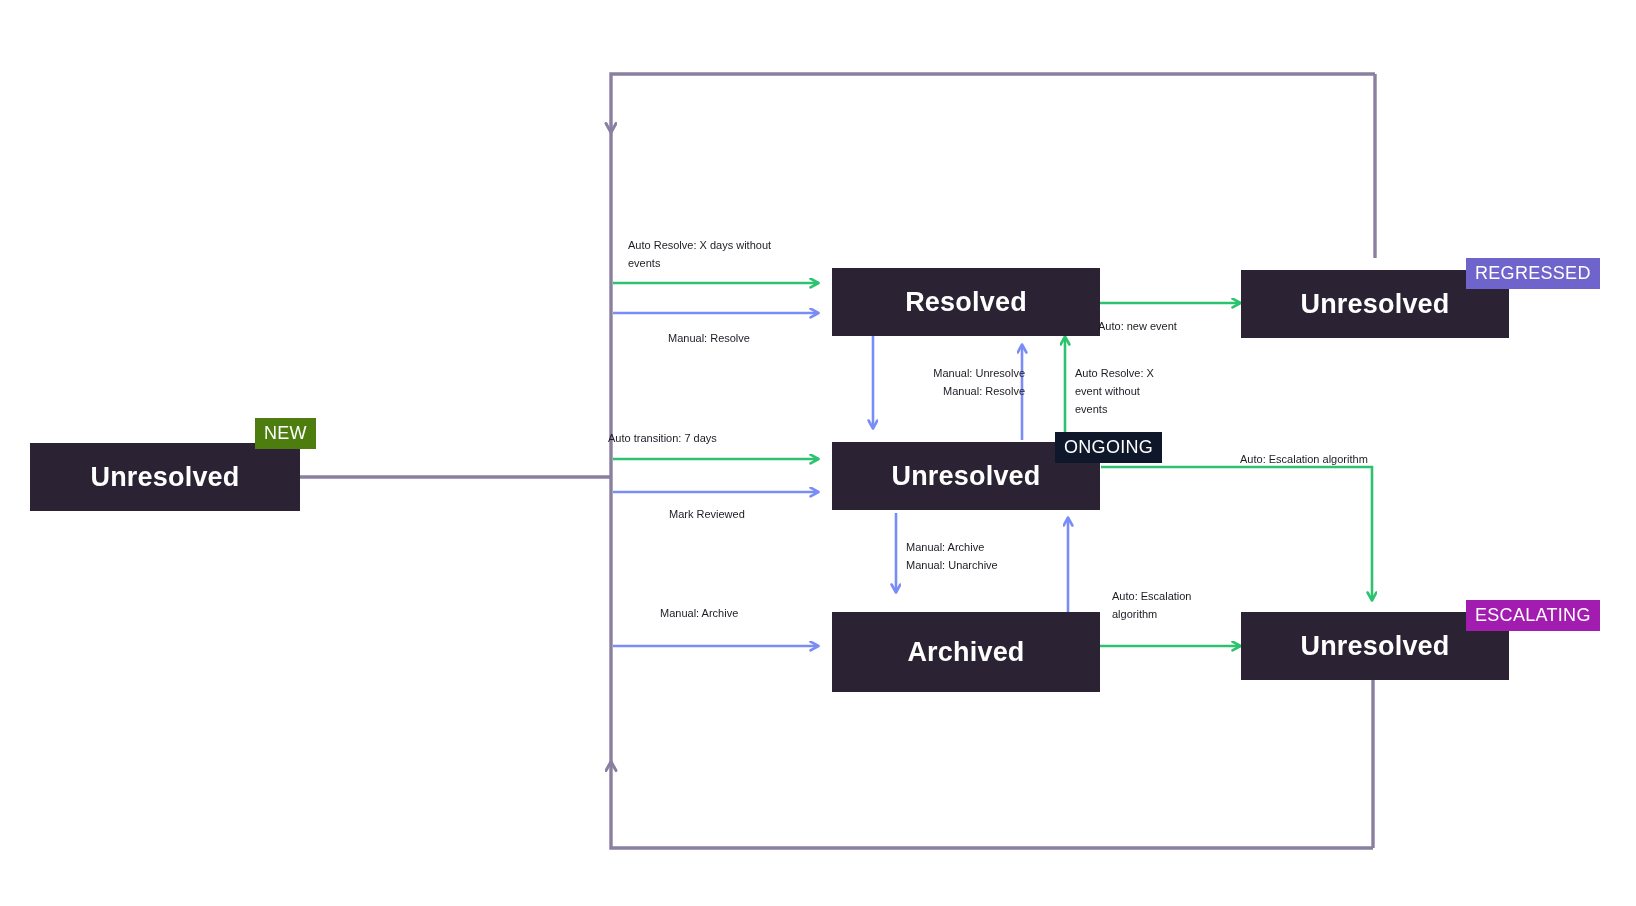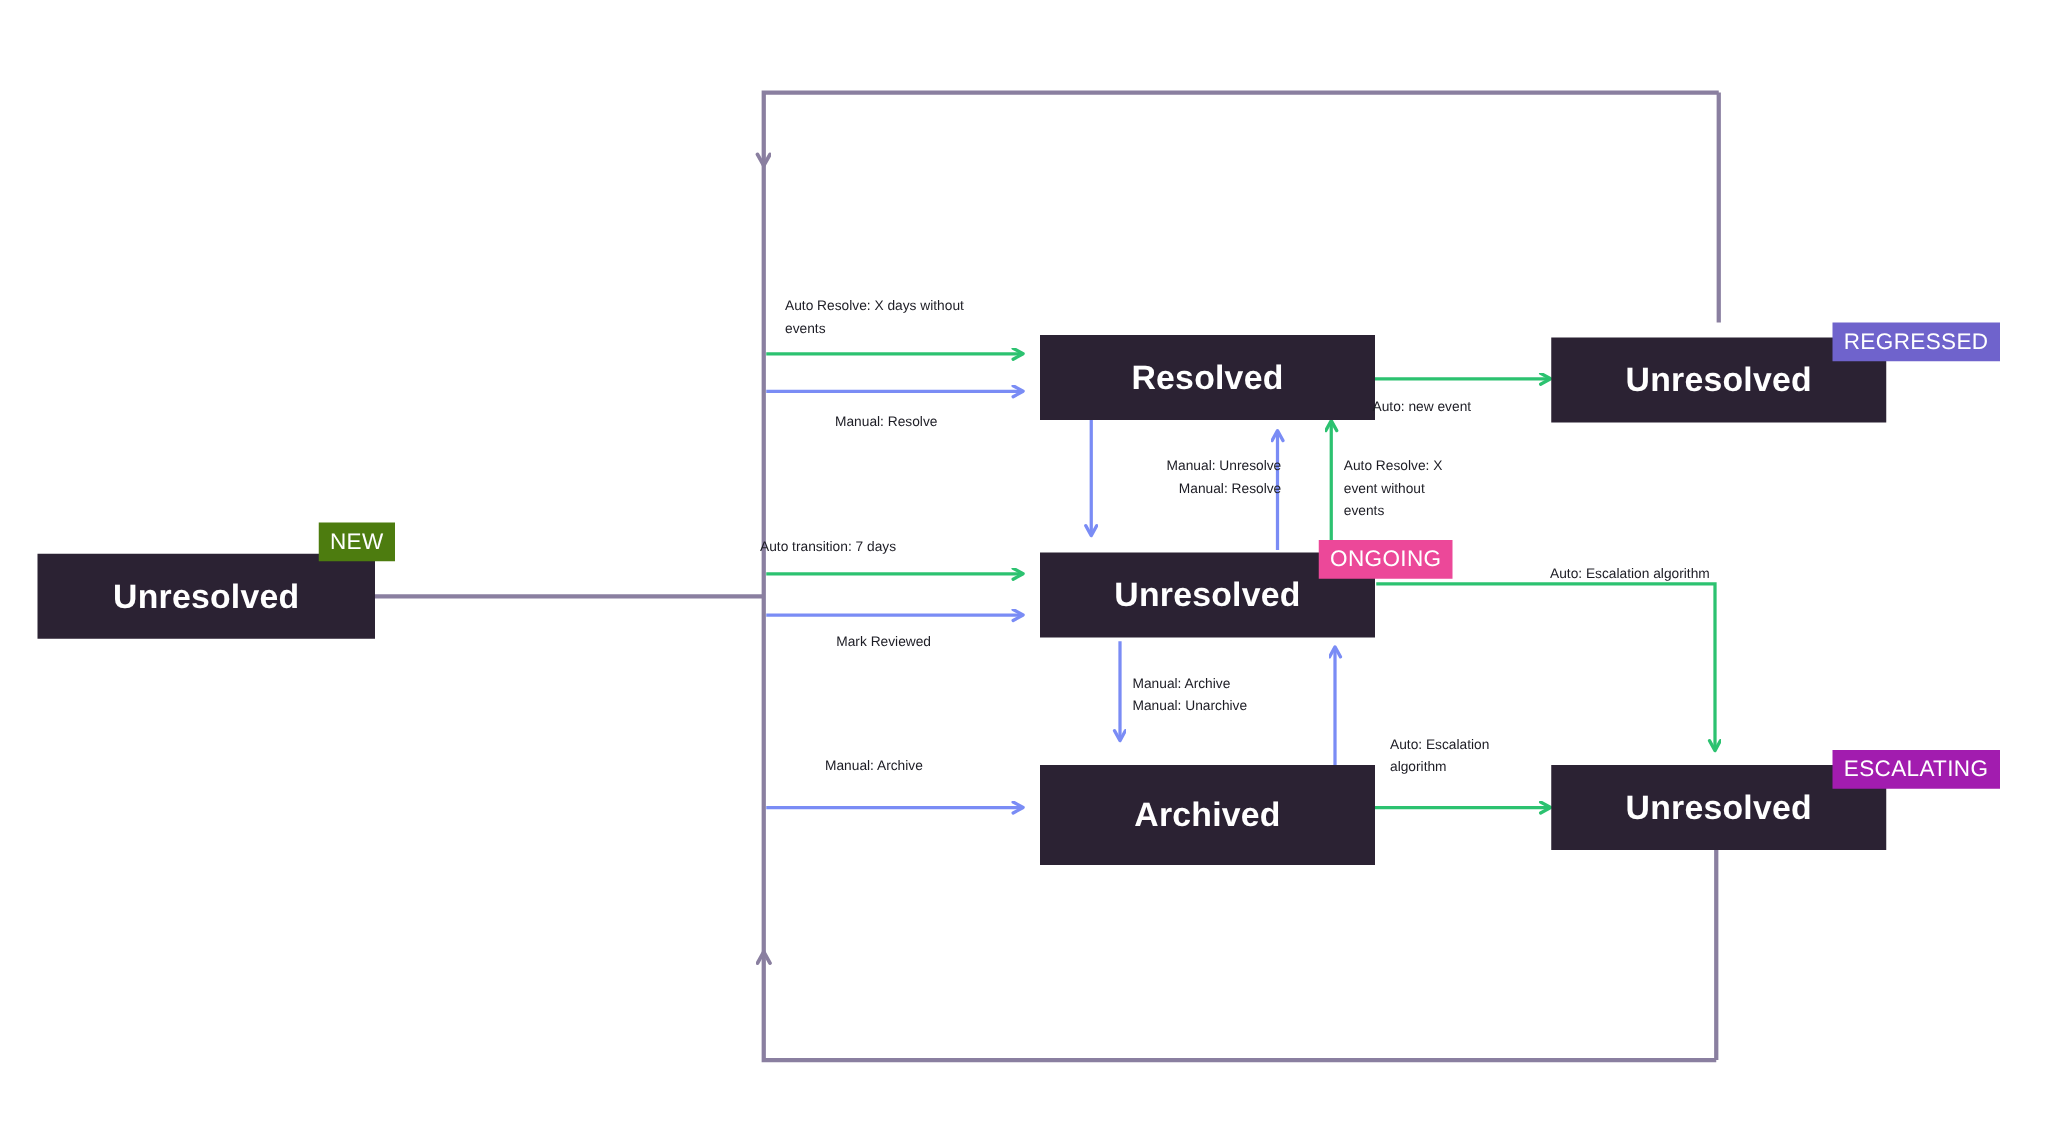--- a/index.html
+++ b/index.html
@@ -128,21 +128,21 @@
   <div class="node" style="left:1241px; top:270px; width:268px; height:68px;">
     <span>Unresolved</span>
   </div>
   <div class="badge" style="left:1466px; top:258px; background:#6f63cc;">
     <span>REGRESSED</span>
   </div>
 
   <div class="node" style="left:832px; top:442px; width:268px; height:68px;">
     <span>Unresolved</span>
   </div>
-  <div class="badge" style="left:1055px; top:432px; background:#ec4899;">
+  <div class="badge" style="left:1055px; top:432px; background:#0f172a;">
     <span>ONGOING</span>
   </div>
 
   <div class="node" style="left:832px; top:612px; width:268px; height:80px;">
     <span>Archived</span>
   </div>
 
   <div class="node" style="left:1241px; top:612px; width:268px; height:68px;">
     <span>Unresolved</span>
   </div>

